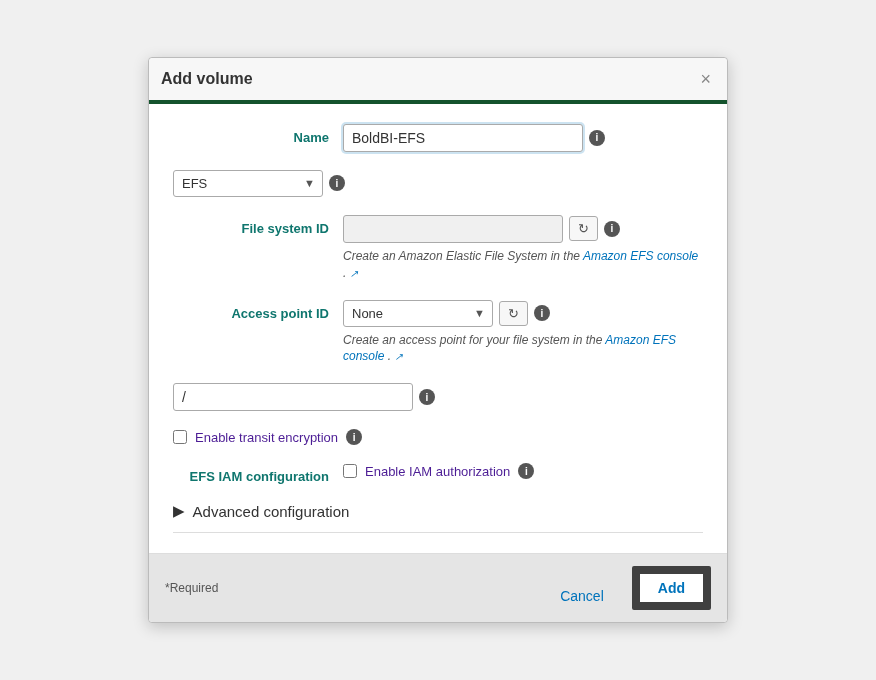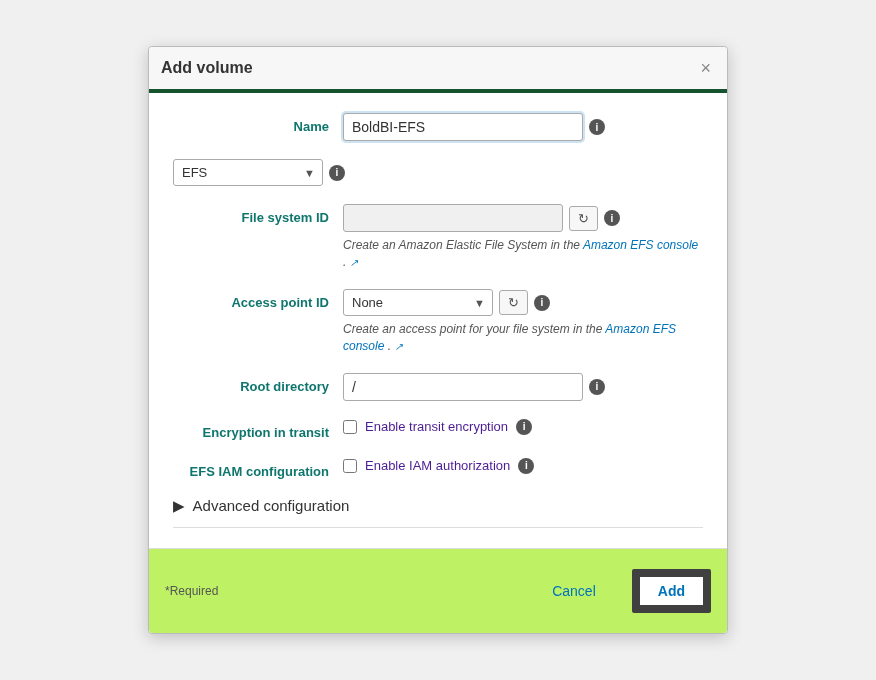--- a/index.html
+++ b/index.html
@@ -192,36 +192,36 @@
     .advanced-label {
       font-size: 15px;
       color: #333;
     }
     .divider {
       border: none;
       border-top: 1px solid #ddd;
       margin: 12px 0 0 0;
     }
     .dialog-footer {
-      background: #bef264;
+      background: #e5e5e5;
       border-top: 1px solid #ddd;
-      padding: 20px 16px;
+      padding: 12px 16px;
       display: flex;
       align-items: center;
       justify-content: space-between;
       border-radius: 0 0 4px 4px;
     }
     .required-text {
       font-size: 12px;
       color: #555;
     }
     .footer-buttons {
       display: flex;
-      gap: 26px;
-      align-items: center;
+      gap: 18px;
+      align-items: flex-end;
     }
     .btn-cancel {
       background: none;
       border: none;
       color: #0073bb;
       font-size: 14px;
       cursor: pointer;
       padding: 6px 10px;
     }
     .btn-add {
@@ -306,31 +306,29 @@
         <div class="helper-text">
           <span>Create an access point for your file system in the</span>
           <a href="#">Amazon EFS console</a>
           <span> .</span>
           <span class="external-icon">↗</span>
         </div>
       </div>
     </div>
 
     <div class="form-row">
-      <div class="form-label">Root directory</div>
       <div class="form-control-wrap">
         <div class="form-control-row">
           <input type="text" class="root-dir-input" value="/" style="">
           <span class="info-icon">i</span>
         </div>
       </div>
     </div>
 
     <div class="form-row">
-      <div class="form-label">Encryption in transit</div>
       <div class="form-control-wrap">
         <div class="form-control-row checkbox-row">
           <input type="checkbox" style="">
           <label class="checkbox-label">Enable transit encryption</label>
           <span class="info-icon">i</span>
         </div>
       </div>
     </div>
 
     <div class="form-row">

